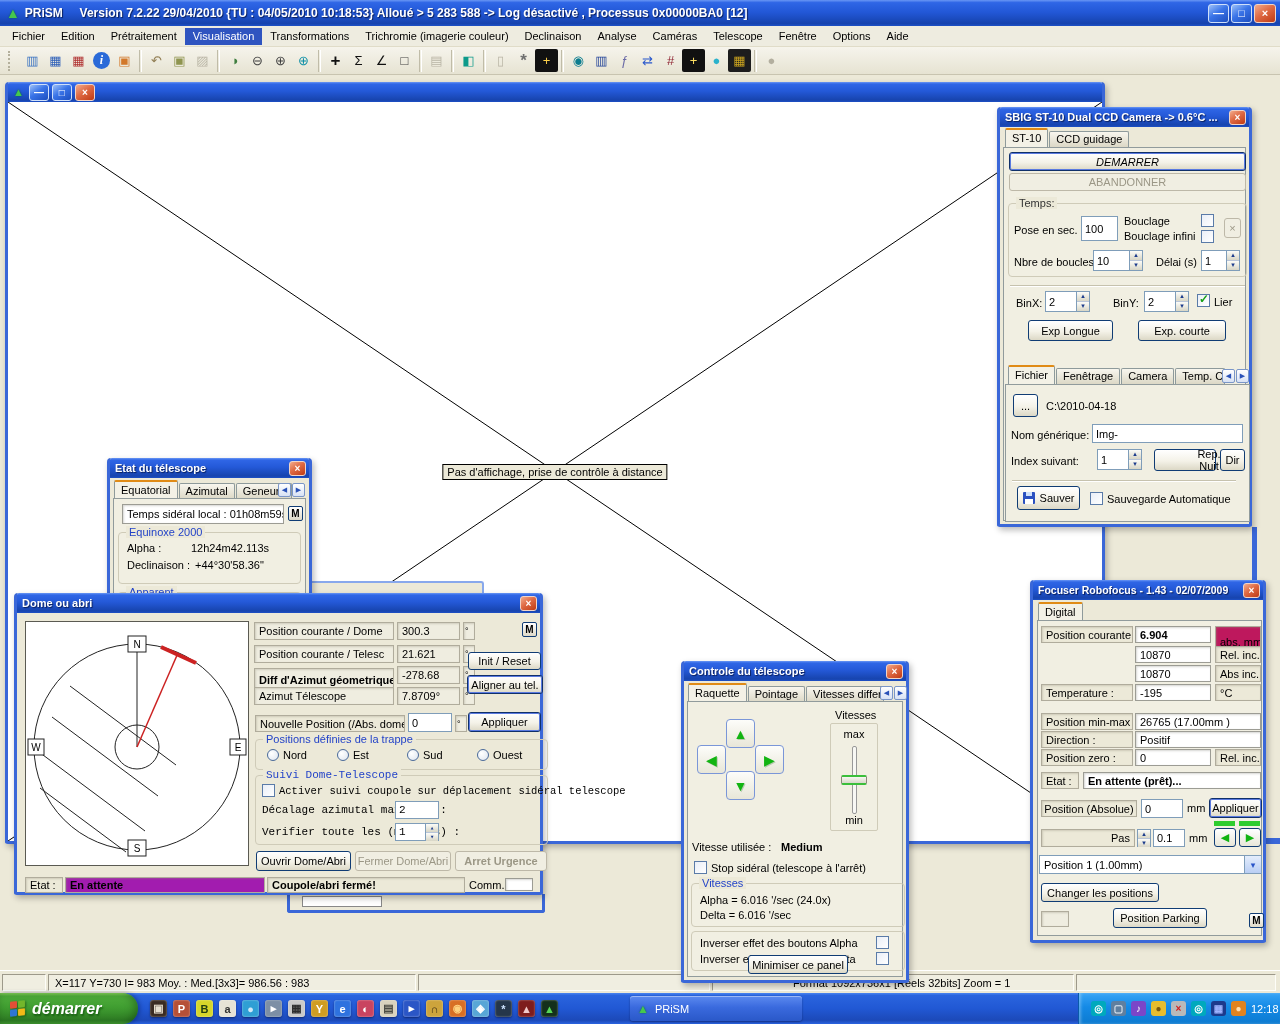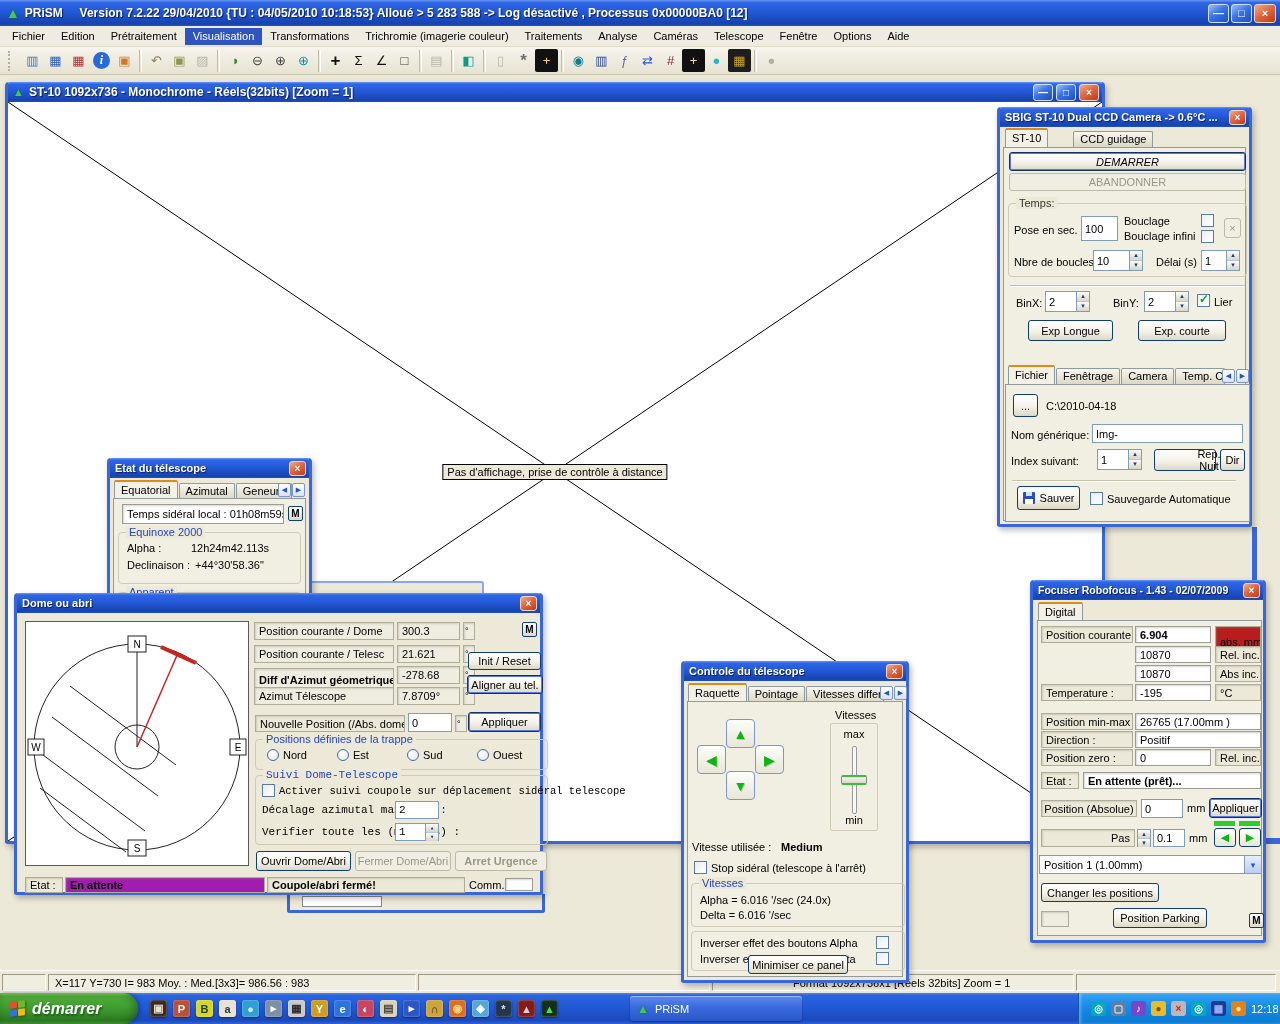--- a/index.html
+++ b/index.html
@@ -118,21 +118,21 @@
 </div>
 
 <div id="menubar">
 
 <span class="mitem">Fichier</span>
     <span class="mitem">Edition</span>
     <span class="mitem">Prétraitement</span>
     <span class="mitem active">Visualisation</span>
     <span class="mitem">Transformations</span>
     <span class="mitem">Trichromie (imagerie couleur)</span>
-    <span class="mitem">Traitements</span>
+    <span class="mitem">Declinaison</span>
     <span class="mitem">Analyse</span>
     <span class="mitem">Caméras</span>
     <span class="mitem">Telescope</span>
     <span class="mitem">Fenêtre</span>
     <span class="mitem">Options</span>
     <span class="mitem">Aide</span>
   </div>
 
 <div id="toolbar">
   <span class="tgrip"></span>
@@ -173,21 +173,20 @@
     <span class="tb-icon" style="color: rgb(255, 224, 99); background: rgb(17, 17, 17);">+</span>
     <span class="tb-icon" style="color: rgb(42, 178, 204);">●</span>
     <span class="tb-icon" style="color: rgb(202, 163, 31); background: rgb(29, 29, 29);">▦</span>
     <span class="tb-icon sep"></span>
     <span class="tb-icon" style="color: rgb(179, 175, 159);">●</span>
   </div>
 
 <div class="win" id="img-win" style="left:5px;top:82px;width:1100px;height:762px;z-index:5;">
   <div class="tbar">
     <span class="appicon" style="font-size:11px;margin-right:2px;">▲</span>
-    <span class="cap" style="font-size:12px;">ST-10 1092x736 - Monochrome - Réels(32bits)   [Zoom = 1]</span>
     <span class="bbtn" style="width:20px;height:17px;line-height:15px;">—</span>
     <span class="bbtn" style="width:20px;height:17px;line-height:15px;">□</span>
     <span class="xbtn" style="width:20px;height:17px;line-height:15px;">×</span>
   </div>
   <div class="abs" style="left:0;top:20px;width:1094px;height:739px;background:#fff;">
     <svg width="1094" height="739">
       <line x1="0" y1="0" x2="1094" y2="739" stroke="#000" stroke-width="1"></line>
       <line x1="1094" y1="0" x2="0" y2="739" stroke="#000" stroke-width="1"></line>
     </svg>
     <div class="abs" style="left:50%;top:50%;transform:translate(-50%,-50%);border:1px solid #000;background:#ece9d8;padding:1px 4px;white-space:nowrap;">Pas d'affichage, prise de contrôle à distance</div>
@@ -228,21 +227,21 @@
   <div class="group" style="left:8px;top:134px;width:183px;height:10px;border-bottom:none;">
     <span class="gcap">Apparent</span>
   </div>
 </div>
 
 <div class="win" id="sbig-win" style="left:997px;top:107px;width:255px;height:420px;z-index:25;">
   <div class="tbar">
     <span class="cap">SBIG ST-10 Dual CCD Camera  -&gt;  0.6°C ...</span>
     <span class="xbtn">×</span>
   </div>
-  <div class="tabs" style="left:5px;top:21px;gap:24px;">
+  <div class="tabs" style="left:5px;top:21px;">
     <span class="tab active">ST-10</span>
     <span class="tab">CCD guidage</span>
   </div>
   <div class="page" style="left:3px;top:40px;width:243px;height:374px;"></div>
   <div class="btn default" style="left:9px;top:45px;width:237px;height:19px;font-style:italic;">DEMARRER</div>
   <div class="btn disabled" style="left:9px;top:66px;width:237px;height:18px;">ABANDONNER</div>
   <div class="group" style="left:8px;top:96px;width:239px;height:74px;">
     <span class="gcap dark">Temps:</span>
   </div>
   <span class="lbl" style="left:14px;top:117px;">Pose en sec.</span>
@@ -464,21 +463,21 @@
   <div class="tbar">
     <span class="cap" style="font-size:10.5px;">Focuser Robofocus - 1.43 - 02/07/2009</span>
     <span class="xbtn">×</span>
   </div>
   <div class="tabs" style="left:5px;top:22px;">
     <span class="tab active">Digital</span>
   </div>
   <div class="page" style="left:4px;top:40px;width:225px;height:316px;"></div>
   <div class="sunk" style="left:8px;top:46px;width:92px;height:17px;background:#ece9d8;">Position courante :</div>
   <div class="wsunk b" style="left:102px;top:46px;width:76px;height:17px;">6.904</div>
-  <div class="sunk" style="left:182px;top:46px;width:46px;height:32px;background:#b91c1c;">abs. mm</div>
+  <div class="sunk" style="left:182px;top:46px;width:46px;height:32px;background:#be185d;">abs. mm</div>
   <div class="wsunk" style="left:102px;top:66px;width:76px;height:17px;">10870</div>
   <div class="sunk" style="left:182px;top:66px;width:46px;height:17px;background:#ece9d8;">Rel. inc.</div>
   <div class="wsunk" style="left:102px;top:85px;width:76px;height:17px;">10870</div>
   <div class="sunk" style="left:182px;top:85px;width:46px;height:17px;background:#ece9d8;">Abs inc.</div>
   <div class="sunk" style="left:8px;top:104px;width:92px;height:17px;background:#ece9d8;">Temperature :</div>
   <div class="wsunk" style="left:102px;top:104px;width:76px;height:17px;">-195</div>
   <div class="sunk" style="left:182px;top:104px;width:46px;height:17px;background:#ece9d8;">°C</div>
   <div class="sunk" style="left:8px;top:133px;width:92px;height:17px;background:#ece9d8;">Position min-max :</div>
   <div class="wsunk" style="left:102px;top:133px;width:126px;height:17px;">26765 (17.00mm )</div>
   <div class="sunk" style="left:8px;top:151px;width:92px;height:17px;background:#ece9d8;">Direction :</div>

